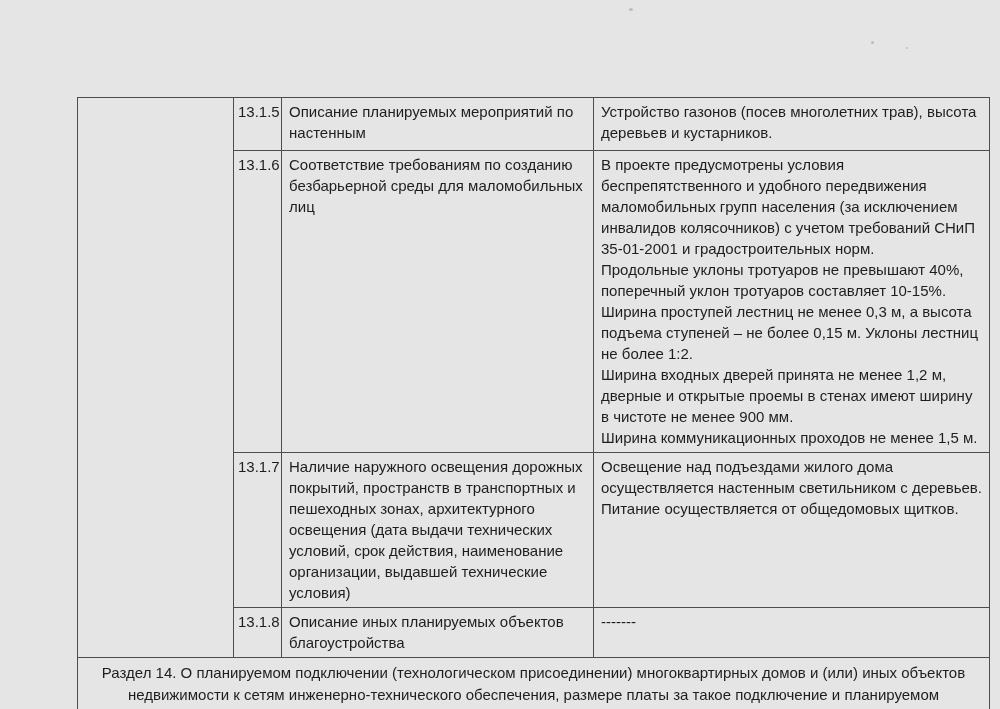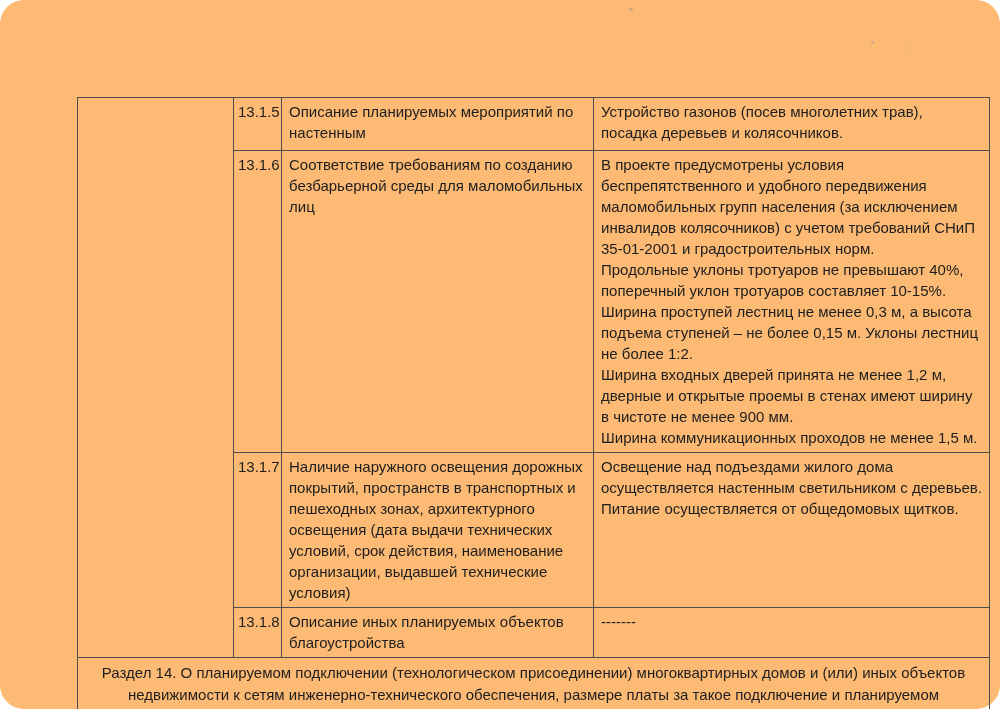--- a/index.html
+++ b/index.html
@@ -11,22 +11,21 @@
     width: 1000px;
     height: 709px;
     position: relative;
     overflow: hidden;
     font-family: "Liberation Sans", sans-serif;
     color: #1e1e1e;
   }
   .page {
     position: absolute;
     inset: 0;
-    background: #fdba74;
-    border-radius: 24px;
+    background: #e5e5e5;
   }
   table.doc-table {
     position: absolute;
     left: 77px;
     top: 97px;
     width: 912px;
     border-collapse: collapse;
     table-layout: fixed;
   }
   td {
@@ -75,21 +74,21 @@
       <col style="width:156px">
       <col style="width:48px">
       <col style="width:312px">
       <col style="width:396px">
     </colgroup>
     <tbody>
       <tr style="height:53px">
         <td class="cat-cell" rowspan="4"></td>
         <td class="num">13.1.5</td>
         <td class="desc">Описание планируемых мероприятий по настенным</td>
-        <td class="val">Устройство газонов (посев многолетних трав), посадка деревьев и колясочников.</td>
+        <td class="val">Устройство газонов (посев многолетних трав), высота деревьев и кустарников.</td>
       </tr>
       <tr style="height:242px">
         <td class="num">13.1.6</td>
         <td class="desc">Соответствие требованиям по созданию безбарьерной среды для маломобильных лиц</td>
         <td class="val">В проекте предусмотрены условия беспрепятственного и удобного передвижения маломобильных групп населения (за исключением инвалидов колясочников) с учетом требований СНиП 35-01-2001 и градостроительных норм.
 Продольные уклоны тротуаров не превышают 40%, поперечный уклон тротуаров составляет 10-15%.
 Ширина проступей лестниц не менее 0,3 м, а высота подъема ступеней – не более 0,15 м. Уклоны лестниц не более 1:2.
 Ширина входных дверей принята не менее 1,2 м, дверные и открытые проемы в стенах имеют ширину в чистоте не менее 900 мм.
 Ширина коммуникационных проходов не менее 1,5 м.</td>
       </tr>

